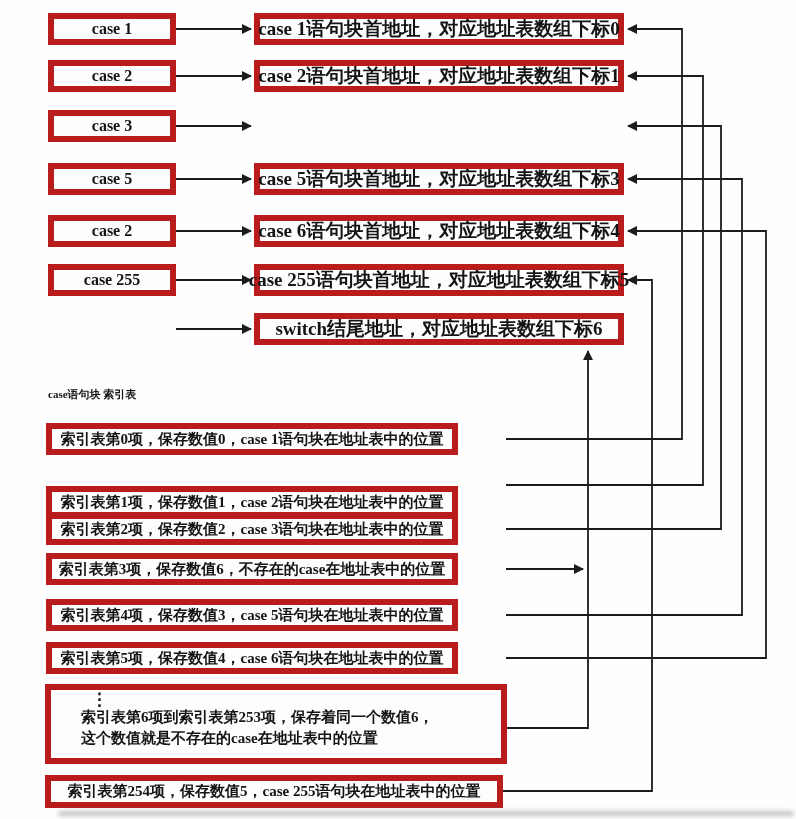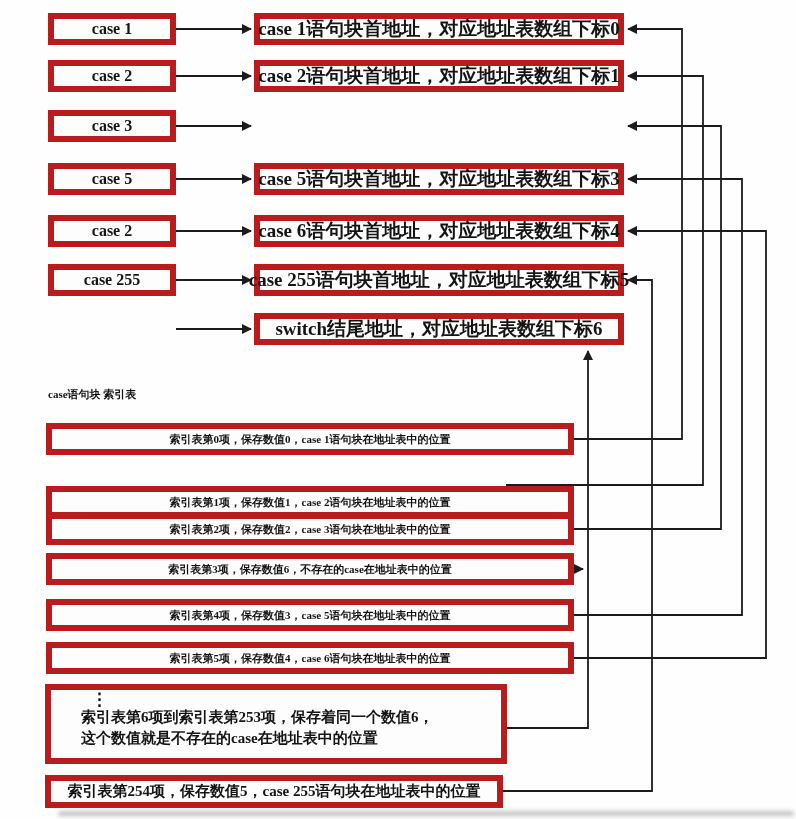--- a/index.html
+++ b/index.html
@@ -18,21 +18,21 @@
     background:#fdfdfd;
     display:flex;
     align-items:center;
     justify-content:center;
     font-weight:bold;
     text-align:center;
     white-space:nowrap;
   }
   .case-box{left:48px;width:128px;height:32px;font-size:16px;}
   .addr-box{left:254px;width:370px;height:32px;font-size:19px;}
-  .idx-box{left:46px;width:528px;height:32px;font-size:11px;}
+  .idx-box{left:46px;width:412px;height:32px;font-size:15px;}
   .section-label{
     position:absolute;left:48px;top:387px;
     font-size:11px;font-weight:bold;white-space:nowrap;
   }
   .ellipsis-box{
     left:45px;top:684px;width:462px;height:80px;
     flex-direction:column;align-items:flex-start;justify-content:flex-start;
     padding:2px 4px 0 30px;font-size:15px;text-align:left;
   }
   .ellipsis-box .dots{

